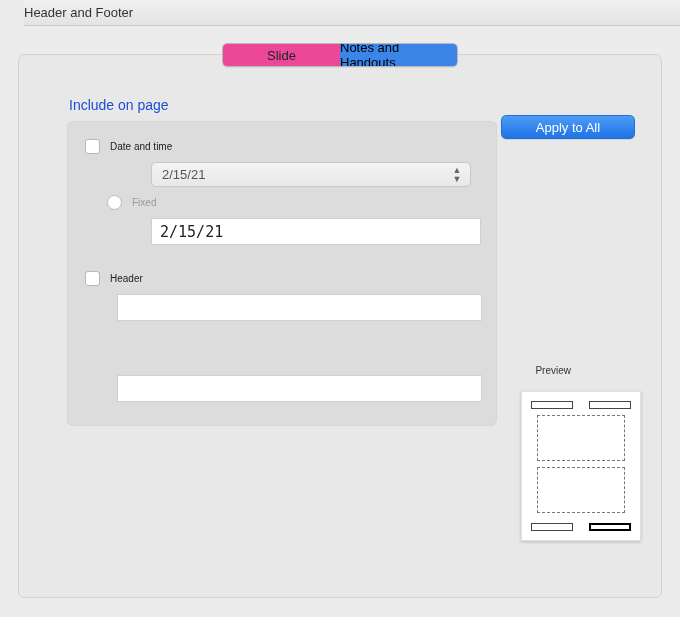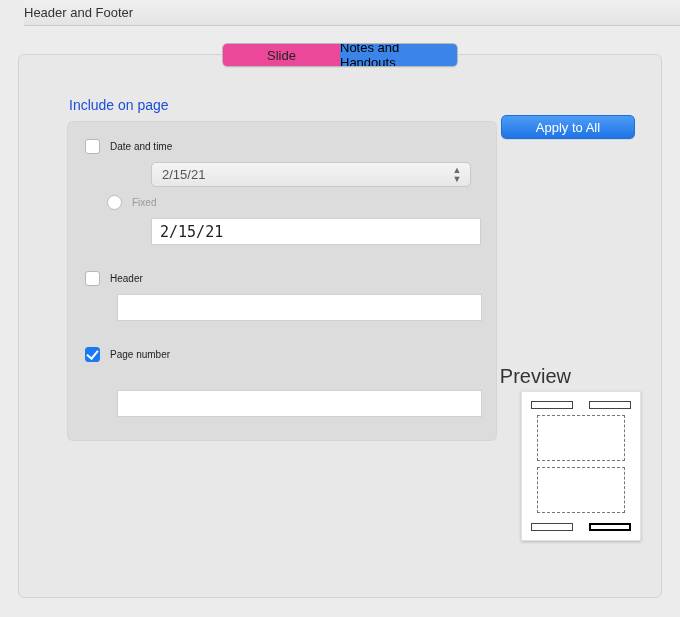--- a/index.html
+++ b/index.html
@@ -24,21 +24,21 @@
   .sub { margin-left:22px; margin-top:18px; }
   .sub2 { margin-left:66px; margin-top:8px; }
   .select { height:25px; background:linear-gradient(#f3f3f3,#e8e8e8); border:1px solid #c8c8c8; border-radius:5px; display:flex; align-items:center; padding:0 24px 0 10px; position:relative; font-size:13px; color:#555; width:320px; }
   .select .caret { position:absolute; right:6px; top:3px; width:14px; height:17px; color:#666; font-size:9px; line-height:9px; text-align:center; }
   .textin { height:27px; background:#fff; border:1px solid #cfcfcf; border-radius:0; padding:0 8px; font-size:15px; font-family: ui-monospace, Menlo, monospace; display:flex; align-items:center; width:330px; }
   .wideinput { height:27px; background:#fff; border:1px solid #d0d0d0; width:365px; margin-left:32px; margin-top:8px; }
   .spacer { height:26px; }
   .sidecol { position:absolute; right:20px; top:60px; width:140px; }
   .btn { width:134px; height:24px; border-radius:5px; border:1px solid #bdbdbd; display:flex; align-items:center; justify-content:center; font-size:13px; margin-bottom:12px; background:#fff; }
   .btn.primary { background:linear-gradient(#4d9cf6,#1f74e6); color:#fff; border-color:#1e6fd8; box-shadow:0 1px 0 rgba(0,0,0,.08);}
-  .preview-label { position:absolute; right:90px; top:310px; font-size:20px; color:#333; }
+  .preview-label { position:absolute; right:90px; top:310px; font-size:10px; color:#333; }
   .preview-box { position:absolute; right:20px; top:336px; width:120px; height:150px; background:#fff; border:1px solid #e1e1e1; box-shadow:0 1px 3px rgba(0,0,0,.2); padding:9px; }
   .preview-inner { width:100%; height:100%; position:relative; }
   .ph { position:absolute; border:1px solid #444; }
   .ph.dash { border:1px dashed #777; }
   .ph.heavy { border:2px solid #000; }
 </style>
 </head>
 <body>
 
 <div class="titlebar">Header and Footer</div>
@@ -79,24 +79,20 @@
     <div class="spacer"></div>
 
     <div class="row">
       <div class="cb"></div>
       <div class="opt-label">Header</div>
     </div>
     <div class="wideinput"></div>
 
     <div class="spacer"></div>
 
-    <div class="row">
-      <div class="cb checked"></div>
-      <div class="opt-label">Page number</div>
-    </div>
 
     <div style="height:20px;"></div>
 
     <div class="wideinput"></div>
 
   </div>
 
   <div class="sidecol">
     <div class="btn primary">Apply to All</div>
   </div>

